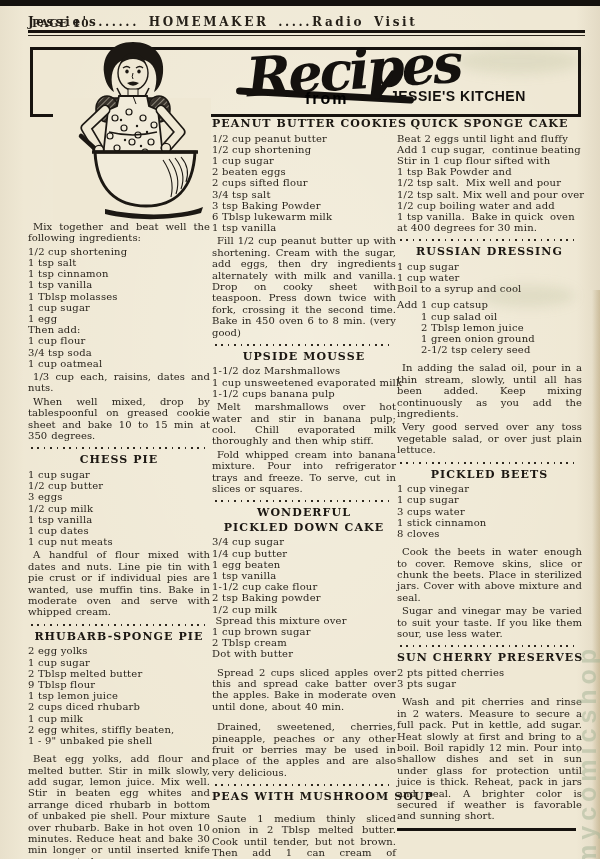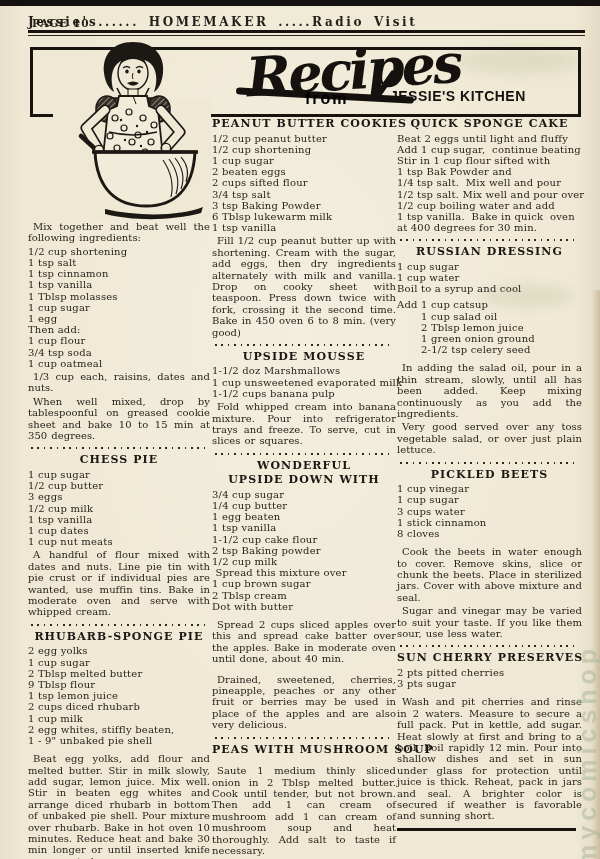--- a/index.html
+++ b/index.html
@@ -217,26 +217,27 @@
         <div class="ing">6 Tblsp lukewarm milk</div>
         <div class="ing">1 tsp vanilla</div>
         <div class="para">Fill 1/2 cup peanut butter up with shortening. Cream with the sugar, add eggs, then dry ingredients alternately with milk and vanilla. Drop on cooky sheet with teaspoon. Press down twice with fork, crossing it the second time. Bake in 450 oven 6 to 8 min. (very good)</div>
       </div>
       <div class="sep"></div>
       <div class="recipe">
         <div class="rtitle">UPSIDE MOUSSE</div>
         <div class="ing">1-1/2 doz Marshmallows</div>
         <div class="ing">1 cup unsweetened evaporated milk</div>
         <div class="ing">1-1/2 cups banana pulp</div>
+        <div class="para">Melt marshmallows over hot water and stir in banana pulp; cool. Chill evaporated milk thoroughly and then whip stiff.</div>
         <div class="para">Fold whipped cream into banana mixture. Pour into refrigerator trays and freeze. To serve, cut in slices or squares.</div>
       </div>
       <div class="sep"></div>
       <div class="recipe">
         <div class="rtitle">WONDERFUL</div>
-        <div class="rtitle">UPSIDE DOWN WITH</div>
+        <div class="rtitle">PICKLED DOWN CAKE</div>
         <div class="ing">3/4 cup sugar</div>
         <div class="ing">1/4 cup butter</div>
         <div class="ing">1 egg beaten</div>
         <div class="ing">1 tsp vanilla</div>
         <div class="ing">1-1/2 cup cake flour</div>
         <div class="ing">2 tsp Baking powder</div>
         <div class="ing">1/2 cup milk</div>
         <div class="ing"> Spread this mixture over</div>
         <div class="ing">1 cup brown sugar</div>
         <div class="ing">2 Tblsp cream</div>
@@ -255,21 +256,21 @@
     </div>
 </div>
 <div class="col" id="col2">
   <div class="recipes">
       <div class="recipe">
         <div class="rtitle">QUICK SPONGE CAKE</div>
         <div class="ing">Beat 2 eggs until light and fluffy</div>
         <div class="ing">Add 1 cup sugar,  continue beating</div>
         <div class="ing">Stir in 1 cup flour sifted with</div>
         <div class="ing">1 tsp Bak Powder and</div>
-        <div class="ing">1/4 tsp salt.  Mix well and pour</div>
+        <div class="ing">1/2 tsp salt.  Mix well and pour</div>
         <div class="ing">1/2 tsp salt. Mix well and pour over</div>
         <div class="ing">1/2 cup boiling water and add</div>
         <div class="ing">1 tsp vanilla.  Bake in quick  oven</div>
         <div class="ing">at 400 degrees for 30 min.</div>
       </div>
       <div class="sep"></div>
       <div class="recipe">
         <div class="rtitle">RUSSIAN DRESSING</div>
         <div class="ing">1 cup sugar</div>
         <div class="ing">1 cup water</div>

